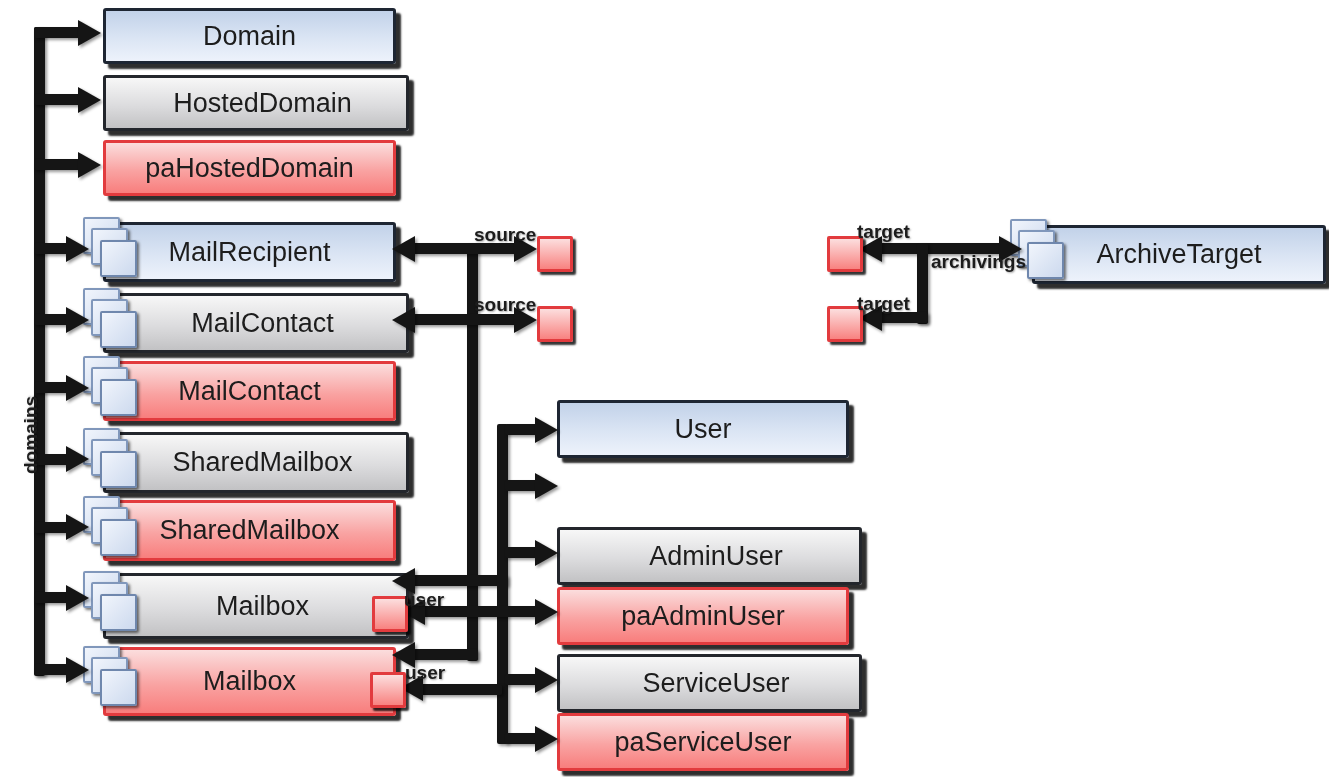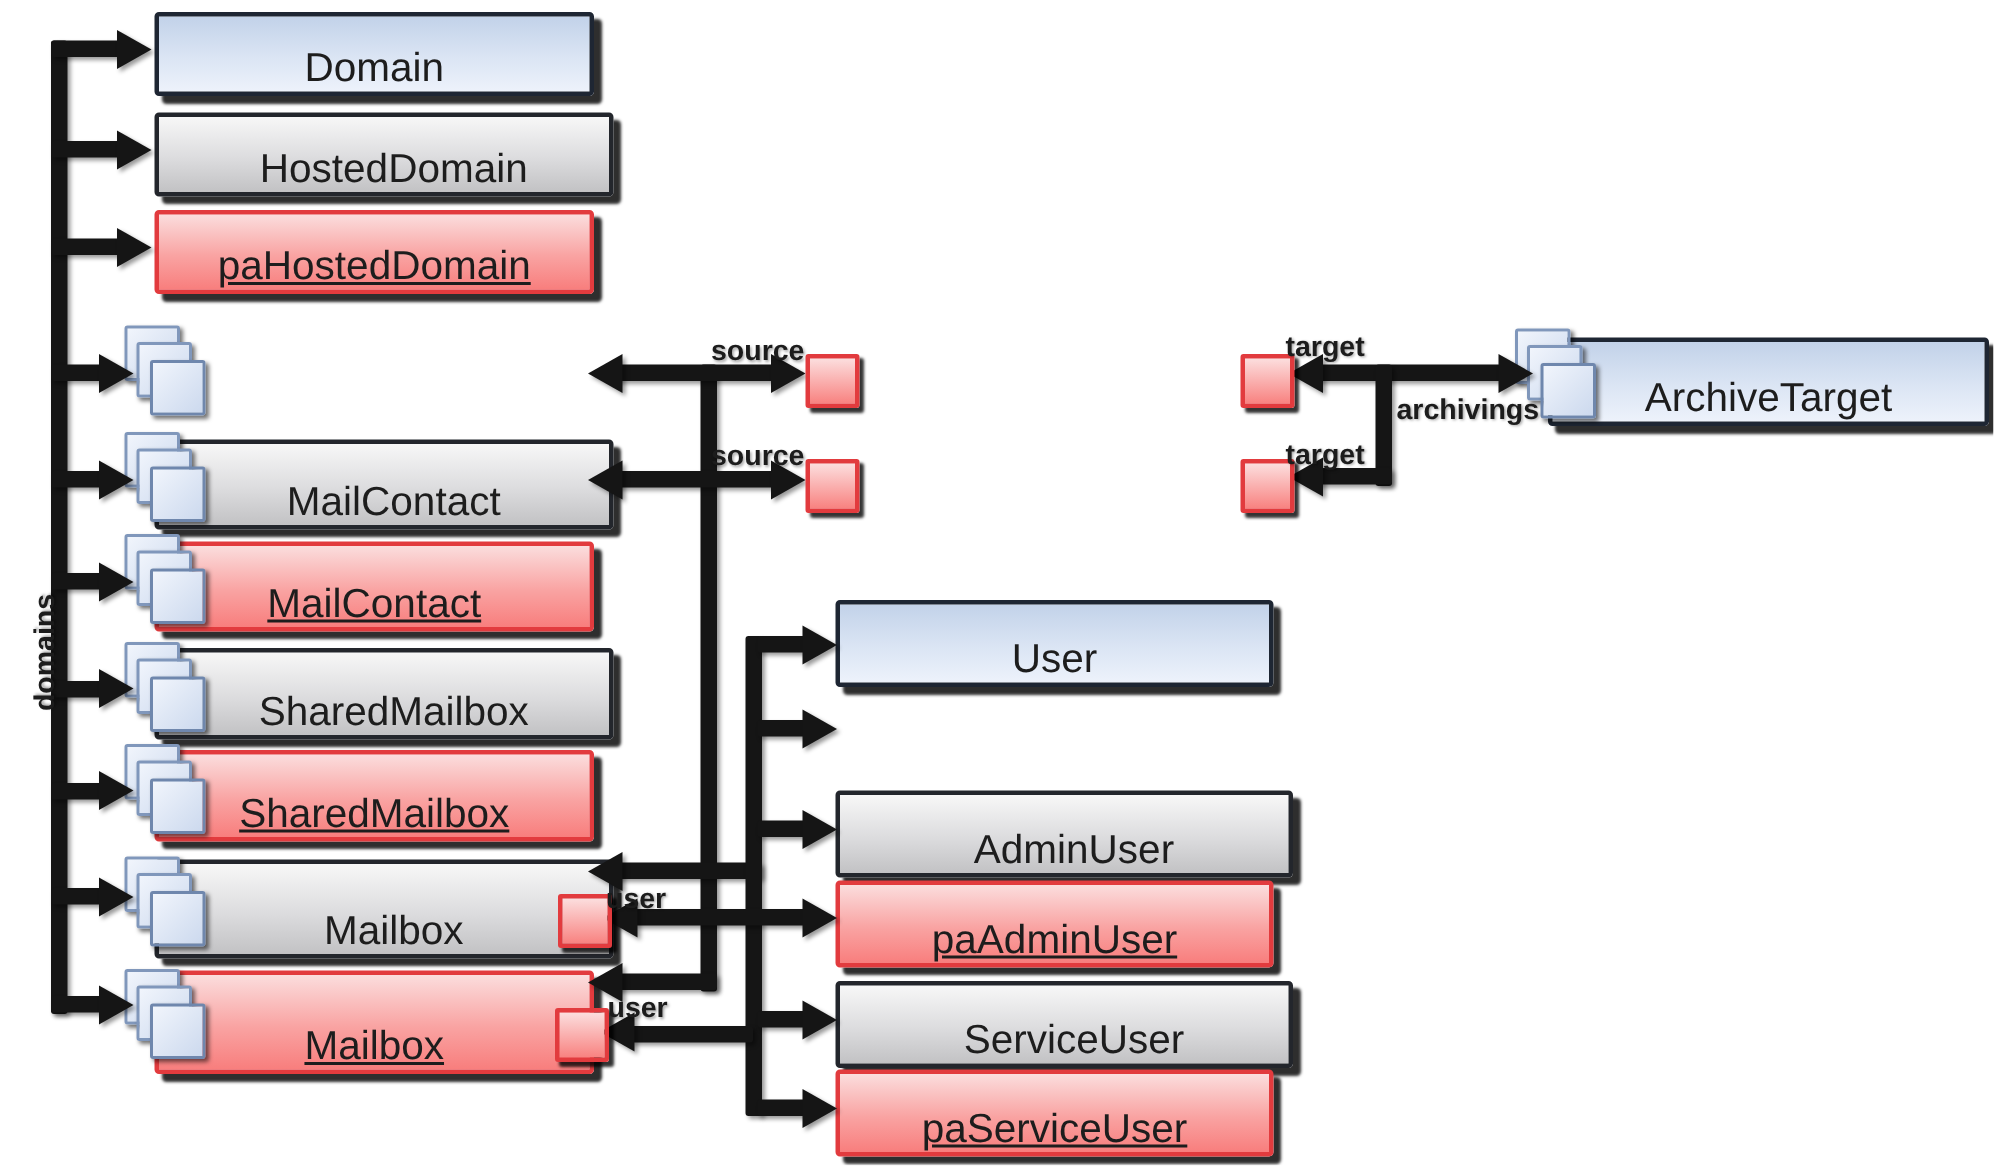--- a/index.html
+++ b/index.html
@@ -1,29 +1,29 @@
 <!DOCTYPE html>
 <html><head>
 <meta charset="utf-8">
 <style>
   html,body{margin:0;padding:0;background:#ffffff;}
   #stage{position:relative;width:1329px;height:777px;background:#ffffff;overflow:hidden;
          font-family:"Liberation Sans",sans-serif;}
 
   
-  .node{position:absolute;display:flex;align-items:flex-end;justify-content:center;
+  .node{position:absolute;display:flex;align-items:center;justify-content:center;
         border-radius:3px;z-index:2;font-size:27px;color:#1d1d1d;
         box-shadow:5px 5px 2px rgba(0,0,0,0.82);}
   .node .lbl{pointer-events:none;}
   .node.blue{background:linear-gradient(180deg,#c2d2e9 0%,#dbe5f4 55%,#edf2fb 100%);
              border:3px solid #1e2633;}
   .node.gray{background:linear-gradient(180deg,#f7f7f7 0%,#dcdcde 55%,#c2c2c4 100%);
              border:3px solid #23262c;padding-left:13px;}
   .node.red{background:linear-gradient(180deg,#fbdddd 0%,#f9a3a2 55%,#f87e7d 100%);
-            border:3px solid #e23b3e;text-decoration:underline;}
+            border:3px solid #e23b3e;}
 
   
   .icon-stack{position:absolute;width:52px;height:64px;z-index:4;}
   .icon-stack .sq{position:absolute;width:33px;height:33px;border:2px solid #8097bb;
                   border-radius:2px;background:linear-gradient(135deg,#f1f5fc 0%,#ccd9ee 100%);
                   box-shadow:2px 2px 3px rgba(0,0,0,0.55);}
   .icon-stack .sq.s1{left:0;top:0;}
   .icon-stack .sq.s2{left:8px;top:11px;}
   .icon-stack .sq.s3{left:17px;top:23px;border-color:#6f87ad;}
 
@@ -108,34 +108,37 @@
   <div class="ar r" style="left:999px;top:236px;"></div>
   <div class="vl" style="left:917px;top:243px;height:81px;"></div>
   <div class="hl" style="left:877px;top:312px;width:51px;"></div>
   <div class="ar l" style="left:859px;top:305px;"></div>
 
   <div class="elabel rot" style="left:-14px;top:424px;">domains</div>
   <div class="elabel" style="left:474px;top:224px;">source</div>
   <div class="elabel" style="left:474px;top:294px;">source</div>
   <div class="elabel" style="left:857px;top:221px;">target</div>
   <div class="elabel" style="left:857px;top:293px;">target</div>
-  <div class="elabel" style="left:931px;top:263px;">archivings</div>
+  <div class="elabel" style="left:931px;top:251px;">archivings</div>
   <div class="elabel" style="left:404px;top:589px;">user</div>
   <div class="elabel" style="left:405px;top:662px;">user</div>
 
   <div class="node blue" style="left:103px;top:8px;width:287px;height:50px;">
     <span class="lbl">Domain</span>
   </div>
   <div class="node gray" style="left:103px;top:75px;width:287px;height:50px;">
     <span class="lbl">HostedDomain</span>
   </div>
   <div class="node red" style="left:103px;top:140px;width:287px;height:50px;">
     <span class="lbl">paHostedDomain</span>
   </div>
 
+  <div class="node blue" style="left:103px;top:222px;width:287px;height:54px;">
+    <span class="lbl">MailRecipient</span>
+  </div>
   <div class="icon-stack" style="left:83px;top:217px;">
     <div class="sq s1"></div>
     <div class="sq s2"></div>
     <div class="sq s3"></div>
   </div>
 
   <div class="node gray" style="left:103px;top:293px;width:287px;height:54px;">
     <span class="lbl">MailContact</span>
   </div>
   <div class="icon-stack" style="left:83px;top:288px;">

